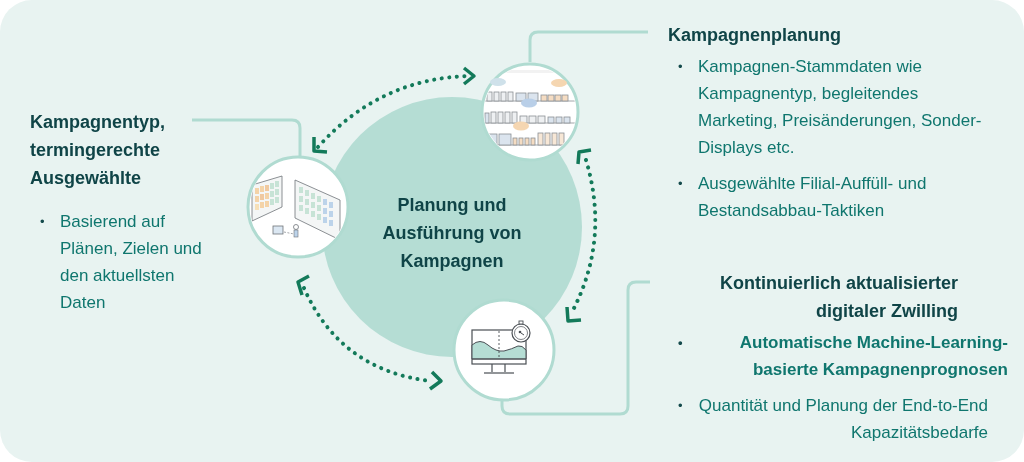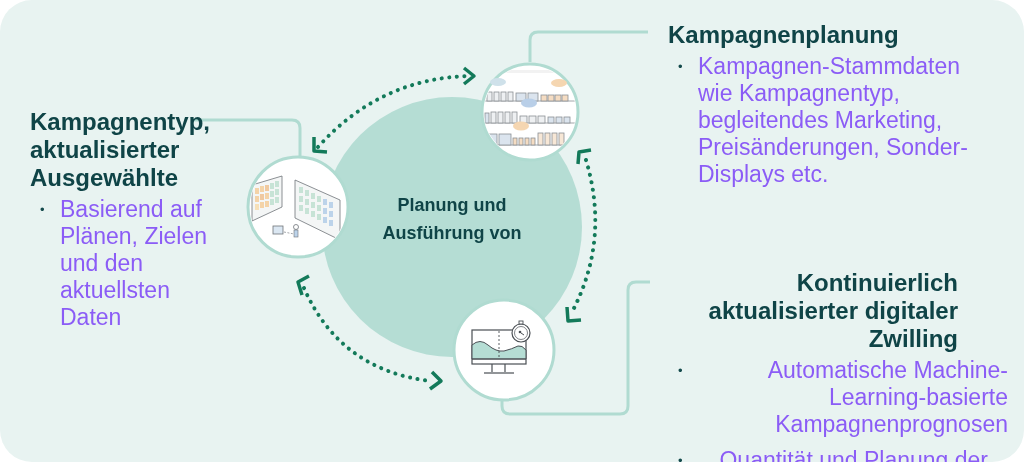--- a/index.html
+++ b/index.html
@@ -1,26 +1,26 @@
 <!DOCTYPE html>
 <html><head>
   <meta charset="utf-8">
   <style>
     html, body { margin: 0; padding: 0; background: #ffffff; }
     body { width: 1024px; height: 462px; position: relative; overflow: hidden; font-family: "Liberation Sans", "DejaVu Sans", sans-serif; }
     .panel { position: absolute; left: 0; top: 0; width: 1024px; height: 462px; background: #e8f3f1; border-radius: 32px; }
     .diagram { position: absolute; left: 0; top: 0; }
     .txt { position: absolute; color: #0f4447; }
-    .h { font-weight: bold; font-size: 24px; line-height: 28px; margin: 0; }
+    .h { font-weight: bold; font-size: 18px; line-height: 28px; margin: 0; }
     ul { list-style: none; margin: 0; padding: 0; }
-    li { position: relative; font-size: 23px; line-height: 27px; padding-left: 24px; margin-bottom: 9px; color: #8b5cf6; }
+    li { position: relative; font-size: 17px; line-height: 27px; padding-left: 24px; margin-bottom: 9px; color: #0f766e; }
     li::before { content: "•"; position: absolute; left: 4px; top: 0; font-size: 13px; color: #144a4c; }
     .center-label { position: absolute; left: 352px; top: 191px; width: 200px; text-align: center; font-weight: bold; font-size: 18px; line-height: 28px; color: #0f4447; }
     #left-block { left: 30px; top: 108px; width: 230px; }
-    #left-block ul { margin-top: 4px; margin-left: 6px; }
+    #left-block ul { margin-top: 16px; margin-left: 6px; }
     #tr-block { left: 668px; top: 21px; width: 340px; }
     #tr-block ul { margin-top: 4px; margin-left: 6px; }
     #br-block { left: 668px; top: 269px; width: 350px; text-align: right; }
     #br-block ul { margin-top: 4px; margin-left: 6px; }
   </style>
 </head>
 <body>
 
 <div class="panel"></div>
 
@@ -159,39 +159,41 @@
     <circle cx="521" cy="333" r="6.5" fill="none" stroke="#4a4f54" stroke-width="0.7"></circle>
     <rect x="519" y="321" width="4" height="3" fill="#ffffff" stroke="#4a4f54" stroke-width="0.9"></rect>
     <line x1="521" y1="333" x2="524" y2="335" stroke="#4a4f54" stroke-width="1"></line>
     <circle cx="520" cy="332" r="1.3" fill="#4a4f54"></circle>
   </g>
 </svg>
 
 <div class="center-label">
   <div>Planung und</div>
   <div>Ausführung von</div>
+  <div>Kampagnen</div>
 </div>
 
 <div class="txt" id="left-block">
   <div class="h">
     <div>Kampagnentyp,</div>
-    <div>aktualisierter</div>
+    <div>termingerechte</div>
     <div>Ausgewählte</div>
   </div>
   <ul style="width:180px;">
     <li style="width:150px;">Basierend auf Plänen, Zielen und den aktuellsten Daten</li>
   </ul>
 </div>
 
 <div class="txt" id="tr-block">
   <div class="h">Kampagnenplanung</div>
   <ul>
     <li style="width:285px;">Kampagnen-Stammdaten wie Kampagnentyp, begleitendes Marketing, Preisänderungen, Sonder-Displays etc.</li>
+    <li style="width:285px;">Ausgewählte Filial-Auffüll- und Bestandsabbau-Taktiken</li>
   </ul>
 </div>
 
 <div class="txt" id="br-block">
   <div class="h" style="width:290px;">Kontinuierlich aktualisierter digitaler Zwilling</div>
   <ul>
-    <li style="width:310px;">Automatische Machine-Learning-basierte Kampagnenprognosen</li>
+    <li style="width:310px;font-weight:bold;">Automatische Machine-Learning-basierte Kampagnenprognosen</li>
     <li style="width:290px;">Quantität und Planung der End-to-End Kapazitätsbedarfe</li>
   </ul>
 </div>
 
 </body></html>

